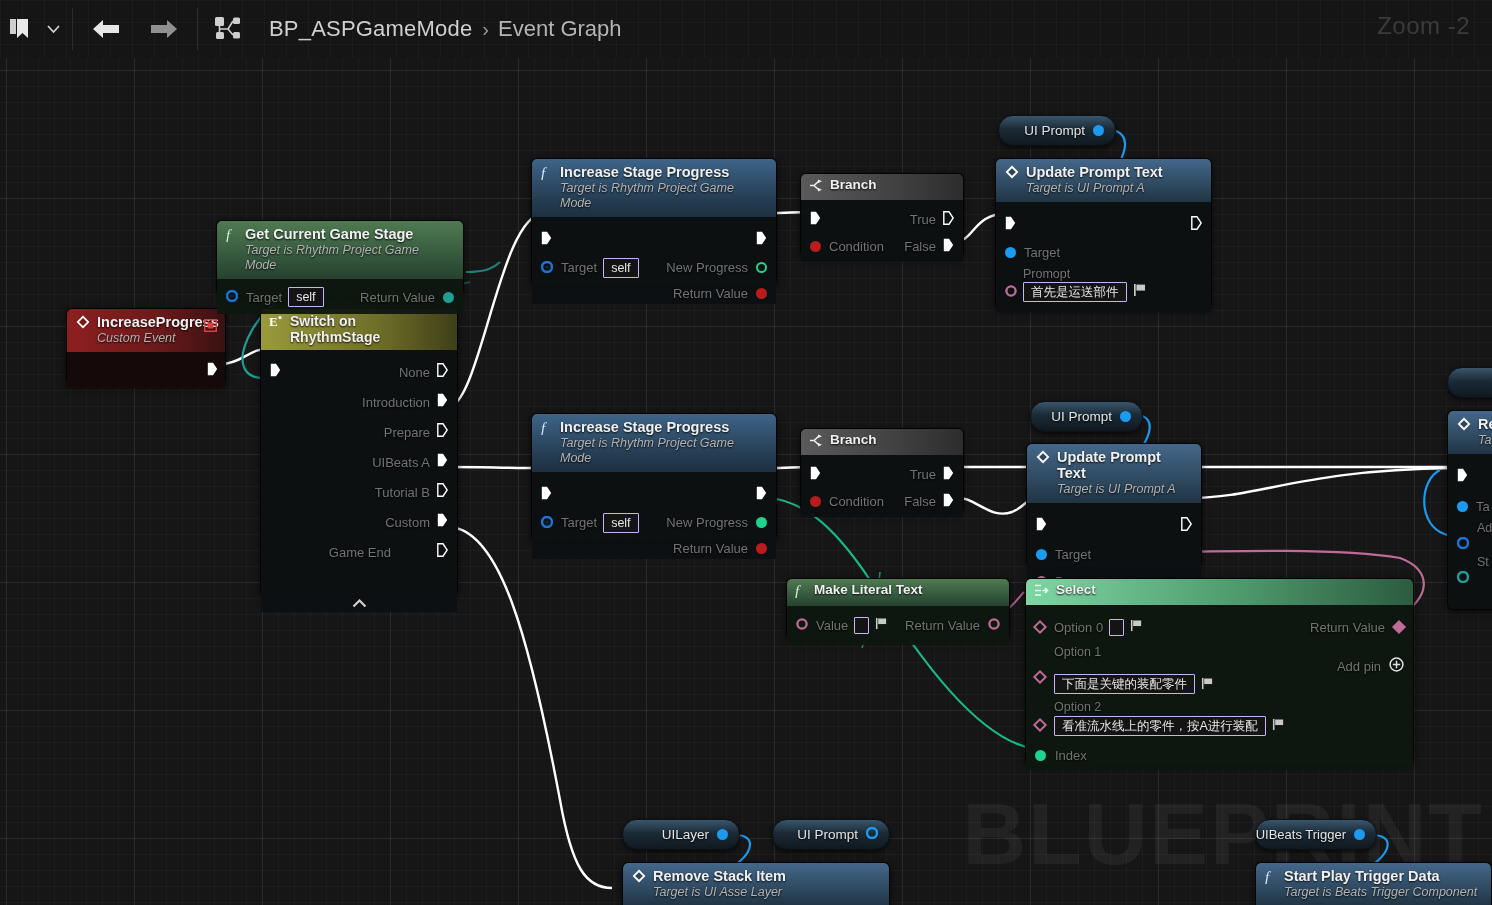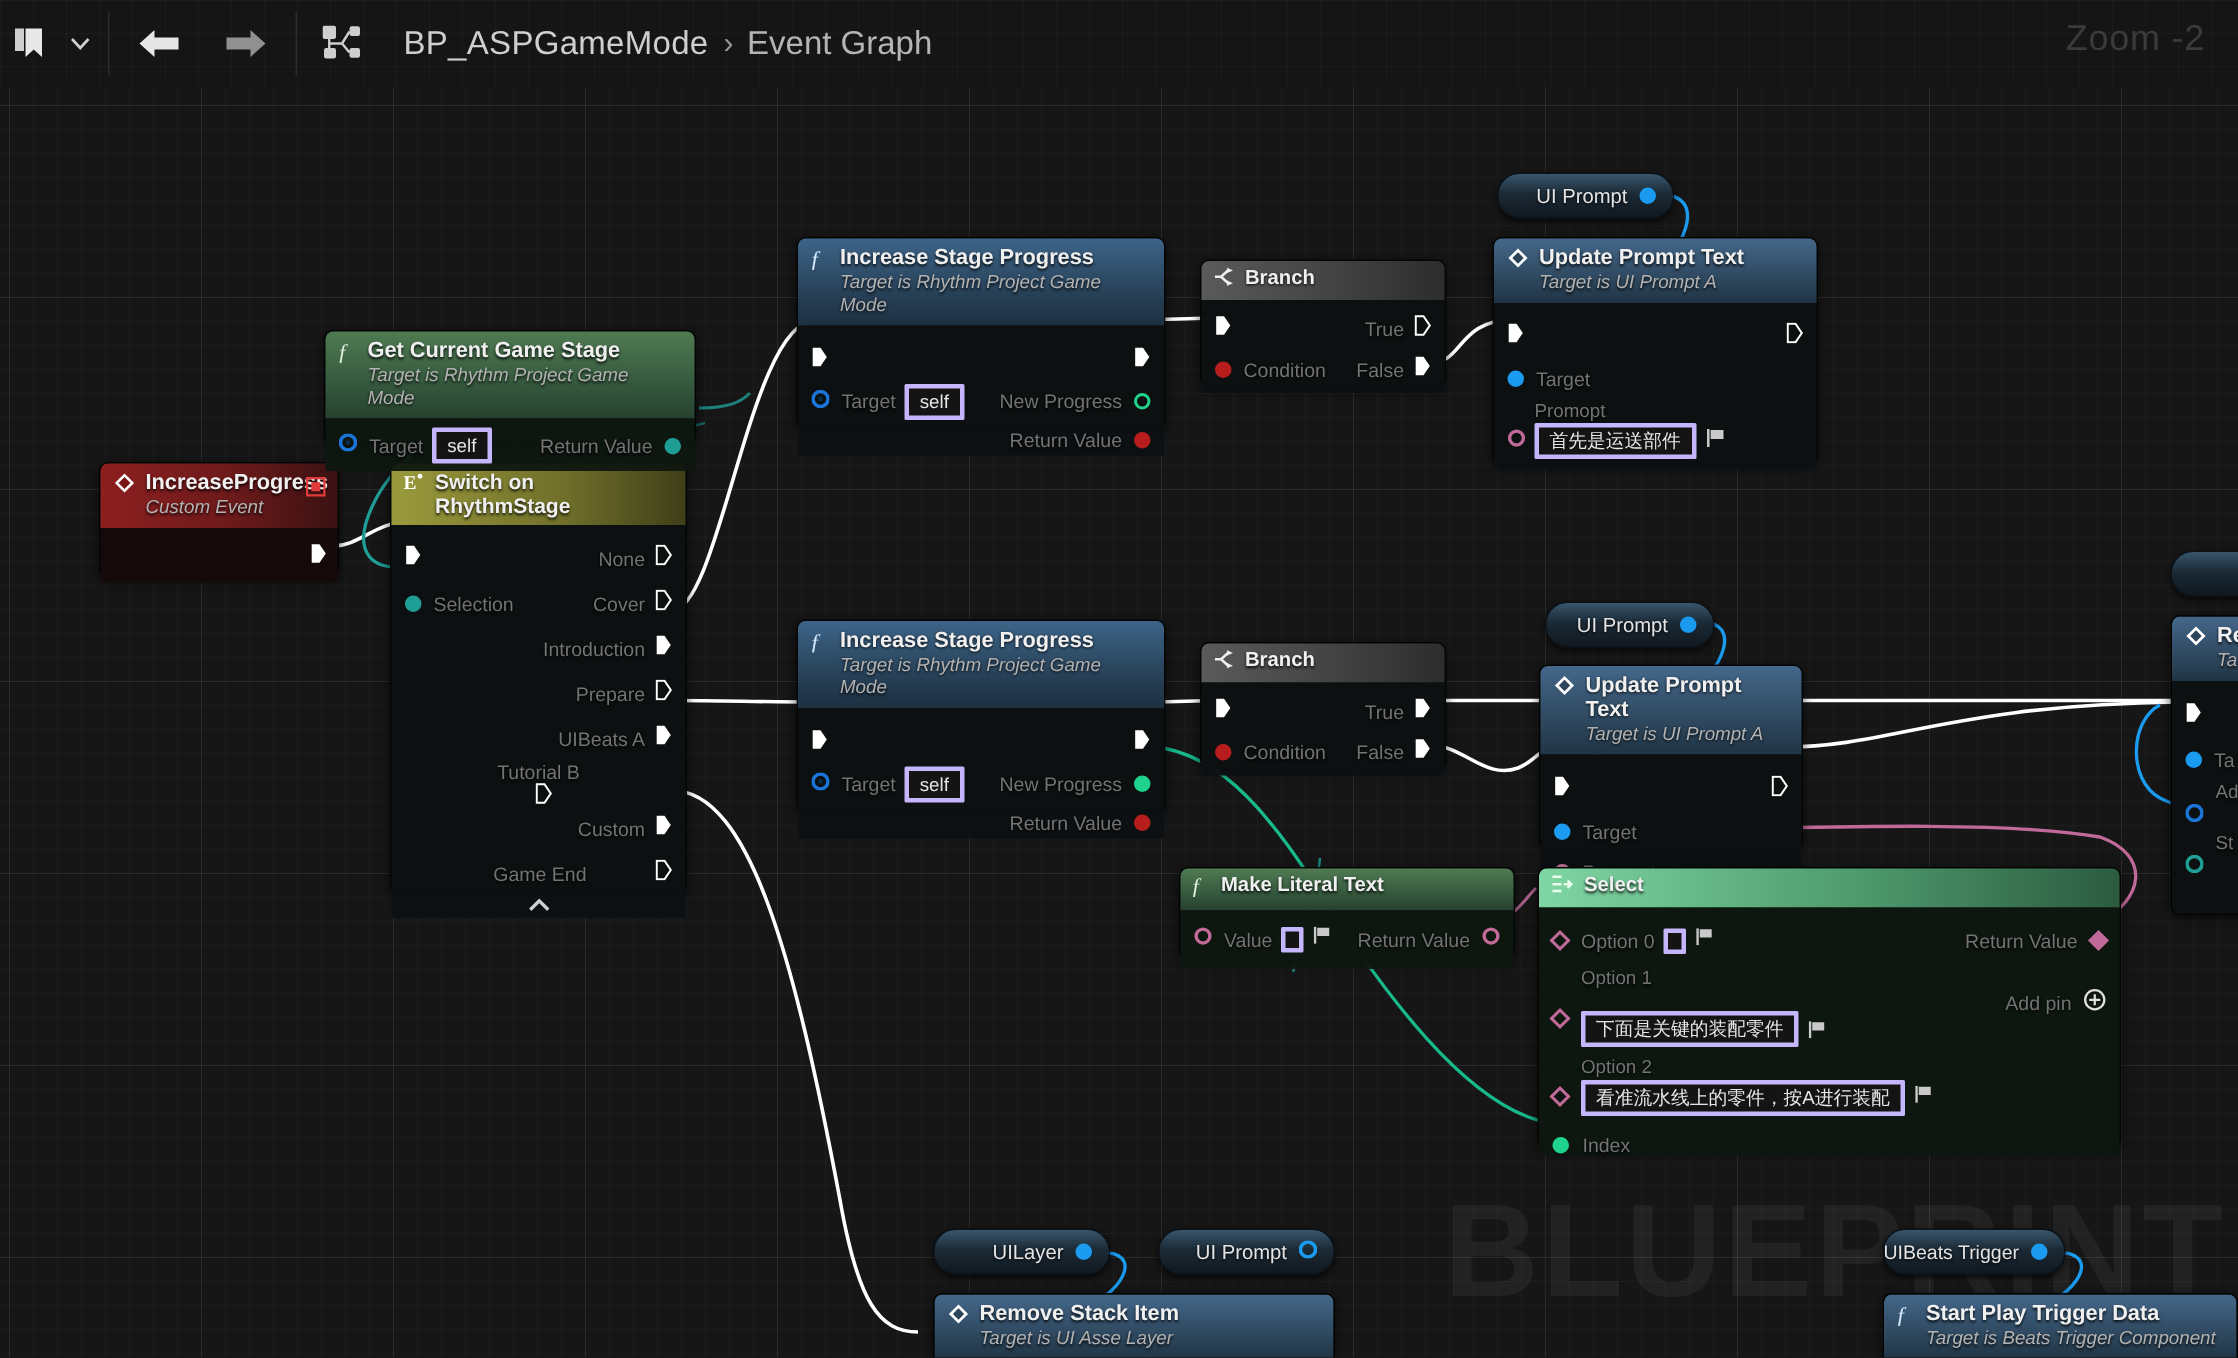--- a/index.html
+++ b/index.html
@@ -85,21 +85,21 @@
   .lbl { font-size:13px; color:#737373; text-shadow:0 1px 2px #000; white-space:nowrap; }
   .lbl.sm { font-size:12.5px; }
   .spacer { flex:1 1 auto; }
 
   
   .exec { width:11px; height:14px; flex:0 0 auto; }
   .dot { width:11px; height:11px; border-radius:50%; flex:0 0 auto; }
   .dot.hollow { background:transparent; }
   .diamond { width:10px; height:10px; transform:rotate(45deg); flex:0 0 auto; }
 
-  .valbox { border:3px solid #c4b5fd; background:#141414; color:#e6e6e6;
+  .valbox { border:1px solid #c4b5fd; background:#141414; color:#e6e6e6;
      font-size:12.5px; padding:1px 7px; border-radius:1px; line-height:16px; }
   .valbox.empty { width:15px; height:17px; padding:0; }
   .flagico { margin-left:6px; }
 
   
   .collapse { position:absolute; left:0; right:0; bottom:3px; text-align:center;
      color:#cfcfcf; font-size:13px; line-height:10px; }
 
   
   .pill { position:absolute; display:flex; align-items:center; justify-content:flex-end;
@@ -253,50 +253,41 @@
               <path d="M0.8 0.8 L6 0.8 L10.2 7 L6 13.2 L0.8 13.2 Z" fill="#ffffff"></path>
             </svg></span>
         <span class="spacer"></span>
         <span class="lbl">None</span>
         <span style="margin-left:7px;"><svg class="exec" viewBox="0 0 11 14">
               <path d="M0.8 0.8 L6 0.8 L10.2 7 L6 13.2 L0.8 13.2 Z" fill="none" stroke="#ffffff" stroke-width="1.4"></path>
             </svg></span>
       </div>
 
       <div class="row" style="height:30px;">
-        <span class="dot" style="background:#1f9e96;"></span>
-        <span class="lbl" style="margin-left:8px;">Selection</span>
-        <span class="spacer"></span>
-        <span class="lbl">Cover</span>
+        <span class="spacer"></span>
+        <span class="lbl">Introduction</span>
+        <span style="margin-left:7px;"><svg class="exec" viewBox="0 0 11 14">
+              <path d="M0.8 0.8 L6 0.8 L10.2 7 L6 13.2 L0.8 13.2 Z" fill="#ffffff"></path>
+            </svg></span>
+      </div>
+      <div class="row" style="height:30px;">
+        <span class="spacer"></span>
+        <span class="lbl">Prepare</span>
         <span style="margin-left:7px;"><svg class="exec" viewBox="0 0 11 14">
               <path d="M0.8 0.8 L6 0.8 L10.2 7 L6 13.2 L0.8 13.2 Z" fill="none" stroke="#ffffff" stroke-width="1.4"></path>
             </svg></span>
       </div>
       <div class="row" style="height:30px;">
         <span class="spacer"></span>
-        <span class="lbl">Introduction</span>
+        <span class="lbl">UIBeats A</span>
         <span style="margin-left:7px;"><svg class="exec" viewBox="0 0 11 14">
               <path d="M0.8 0.8 L6 0.8 L10.2 7 L6 13.2 L0.8 13.2 Z" fill="#ffffff"></path>
             </svg></span>
       </div>
       <div class="row" style="height:30px;">
-        <span class="spacer"></span>
-        <span class="lbl">Prepare</span>
-        <span style="margin-left:7px;"><svg class="exec" viewBox="0 0 11 14">
-              <path d="M0.8 0.8 L6 0.8 L10.2 7 L6 13.2 L0.8 13.2 Z" fill="none" stroke="#ffffff" stroke-width="1.4"></path>
-            </svg></span>
-      </div>
-      <div class="row" style="height:30px;">
-        <span class="spacer"></span>
-        <span class="lbl">UIBeats A</span>
-        <span style="margin-left:7px;"><svg class="exec" viewBox="0 0 11 14">
-              <path d="M0.8 0.8 L6 0.8 L10.2 7 L6 13.2 L0.8 13.2 Z" fill="#ffffff"></path>
-            </svg></span>
-      </div>
-      <div class="row" style="height:30px;flex-direction:column;">
         <span class="spacer"></span>
         <span class="lbl">Tutorial B</span>
         <span style="margin-left:7px;"><svg class="exec" viewBox="0 0 11 14">
               <path d="M0.8 0.8 L6 0.8 L10.2 7 L6 13.2 L0.8 13.2 Z" fill="none" stroke="#ffffff" stroke-width="1.4"></path>
             </svg></span>
       </div>
       <div class="row" style="height:30px;">
         <span class="spacer"></span>
         <span class="lbl">Custom</span>
         <span style="margin-left:7px;"><svg class="exec" viewBox="0 0 11 14">

